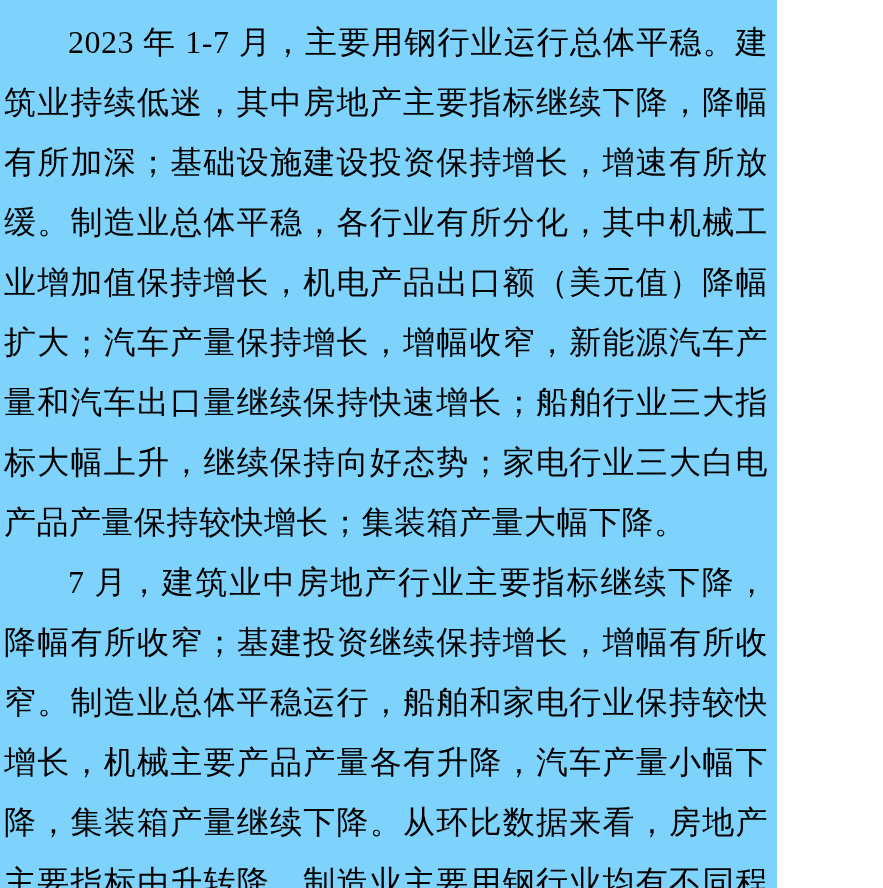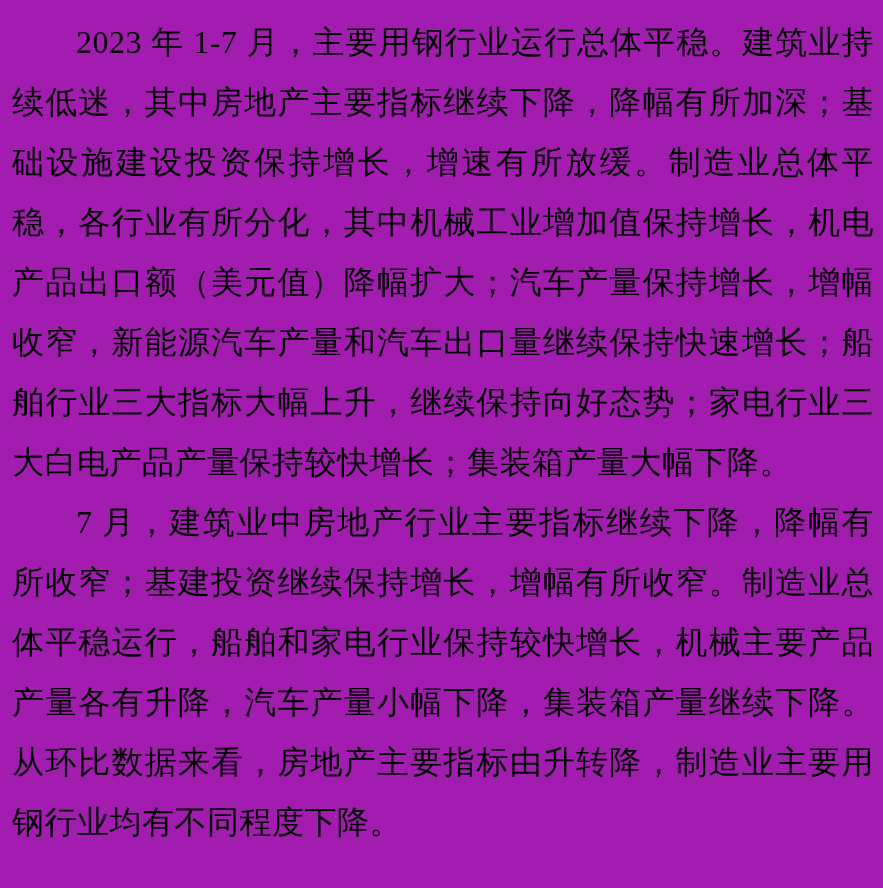--- a/index.html
+++ b/index.html
@@ -7,24 +7,24 @@
     padding: 0;
   }
   body {
     width: 883px;
     height: 888px;
     background: #ffffff;
     overflow: hidden;
   }
   .page {
     box-sizing: border-box;
-    width: 883px;
+    width: 777px;
     height: 888px;
-    padding: 12px 9px 0 12px;
-    background: #a21caf;
+    padding: 12px 9px 0 4px;
+    background: #7dd3fc;
   }
   .page p {
     margin: 0;
     font-family: "Liberation Serif", "DejaVu Serif", serif;
     font-size: 32px;
     line-height: 60px;
     letter-spacing: 0.5px;
     color: #000000;
     text-align: justify;
     text-indent: 64px;

